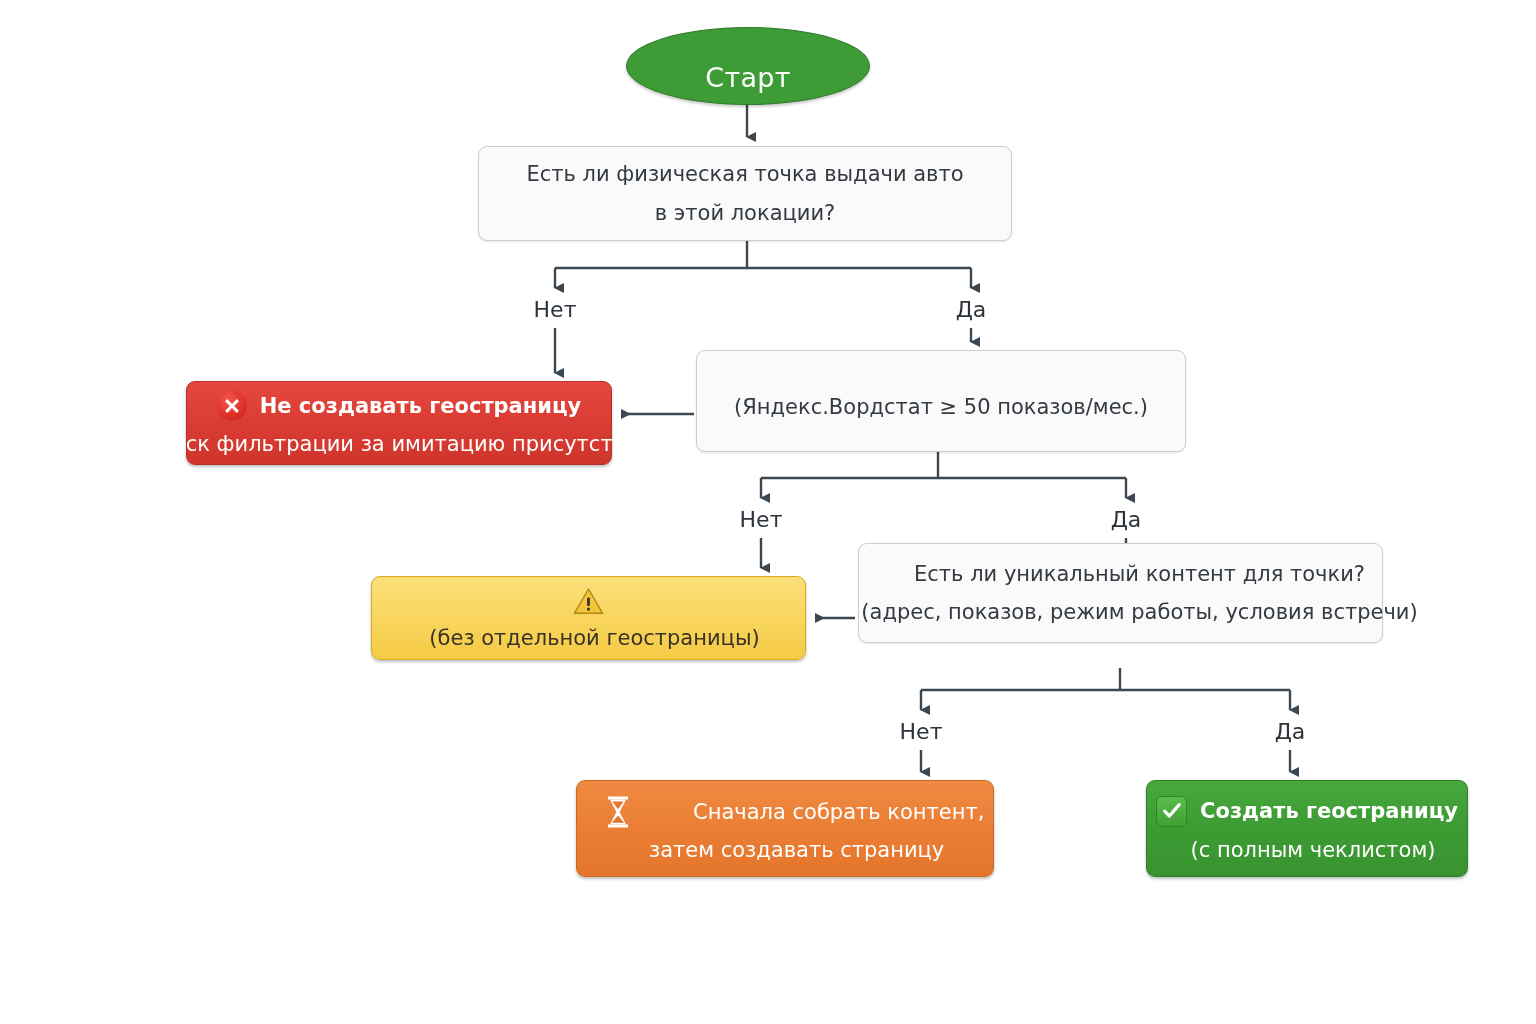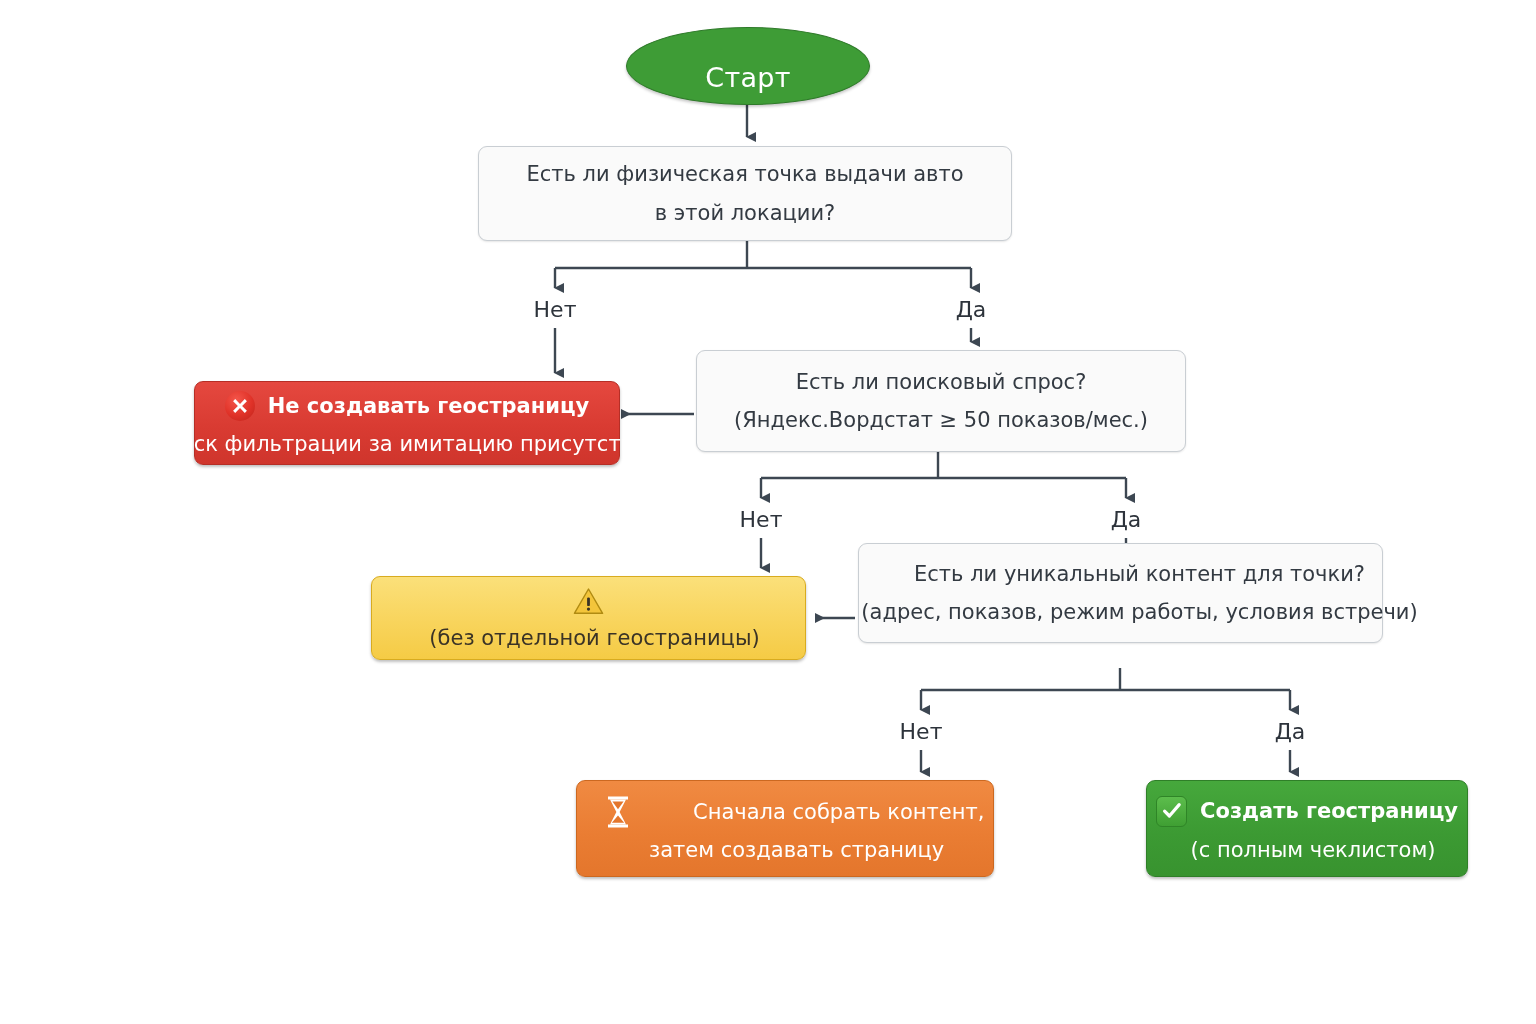--- a/index.html
+++ b/index.html
@@ -102,21 +102,21 @@
   }
   .outcome .sub-text {
     font-size: 21px;
     white-space: nowrap;
     margin-top: 11px;
     margin-left: 12px;
   }
 
   
   #outcome-no-geo {
-    left: 194px; top: 381px; width: 426px; height: 84px;
+    left: 186px; top: 381px; width: 426px; height: 84px;
     background: linear-gradient(180deg, #e5483f 0%, #d93b32 55%, #cf352c 100%);
     border: 1px solid #b62e26;
   }
   #outcome-no-geo .head-text,
   #outcome-no-geo .sub-text { color: #ffffff; }
 
   
   #outcome-mention {
     left: 371px; top: 576px; width: 435px; height: 84px;
     background: linear-gradient(180deg, #fbe07a 0%, #f8d45c 55%, #f5cb45 100%);
@@ -231,21 +231,20 @@
   <div class="start-node">
     <span class="start-label">Старт</span>
   </div>
 
   <div class="decision" id="decision-location">
     <span class="line1">Есть ли физическая точка выдачи авто</span>
     <span class="line2">в этой локации?</span>
   </div>
 
   <div class="decision" id="decision-demand">
-    <span class="line1">Есть ли поисковый спрос?</span>
     <span class="line2">(Яндекс.Вордстат ≥ 50 показов/мес.)</span>
   </div>
 
   <div class="decision" id="decision-content">
     <span class="line1">Есть ли уникальный контент для точки?</span>
     <span class="line2">(адрес, показов, режим работы, условия встречи)</span>
   </div>
 
   <div class="outcome" id="outcome-no-geo">
     <div class="head-row">

